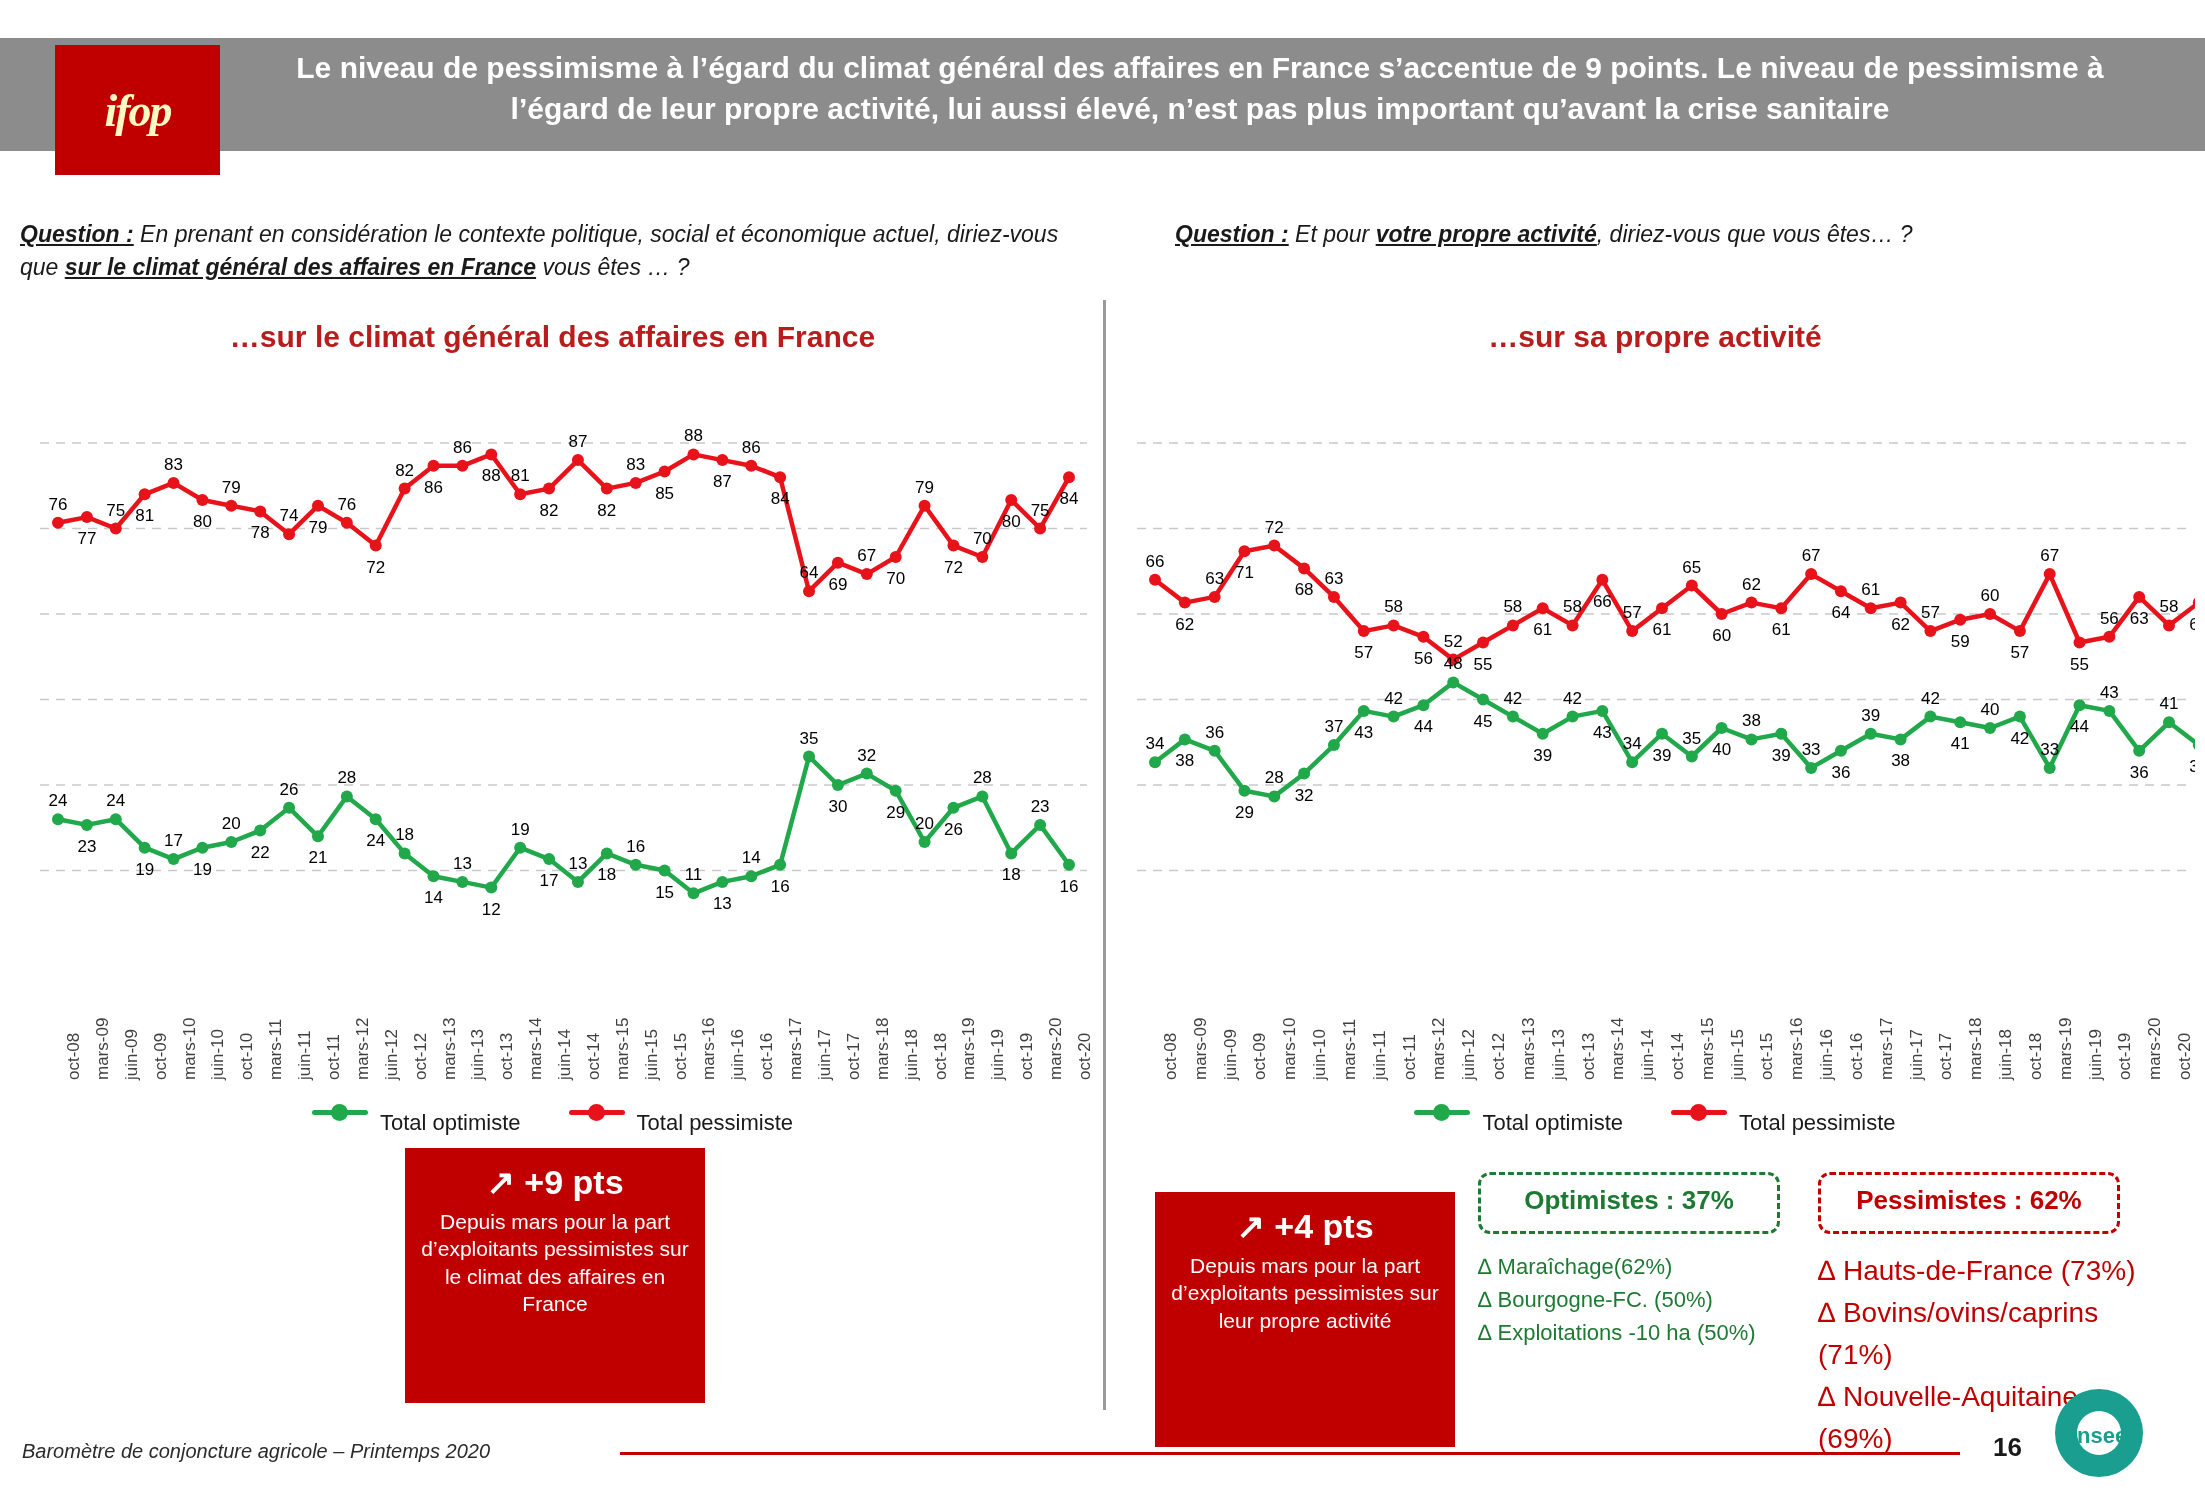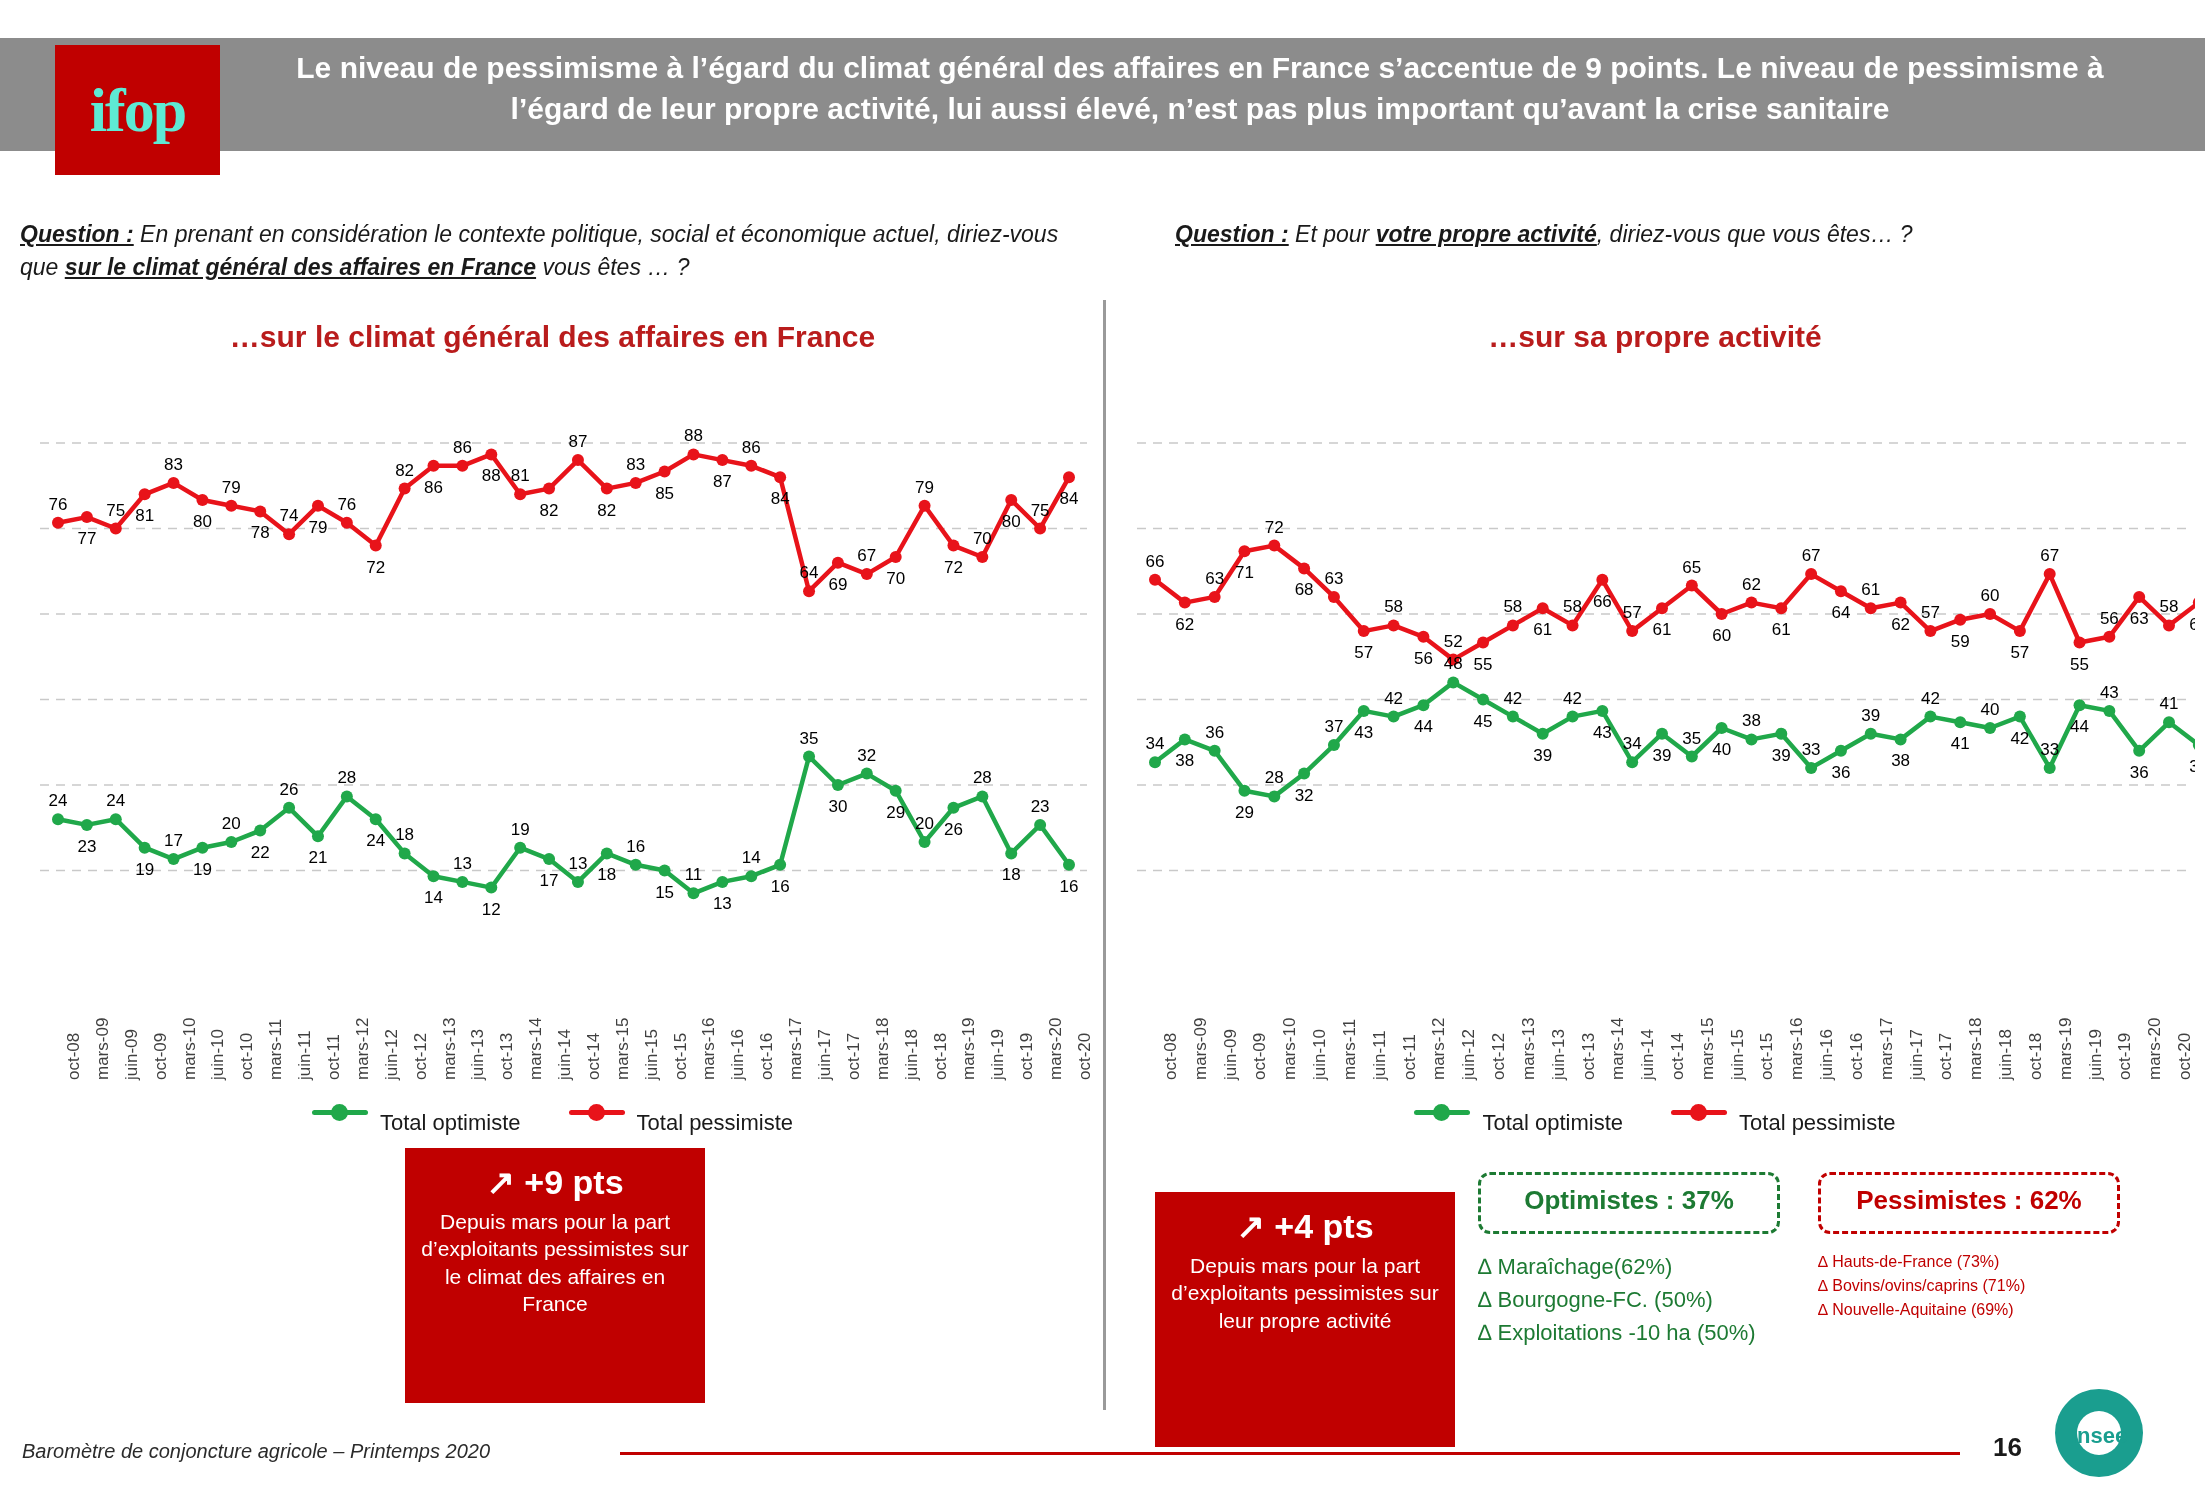--- a/index.html
+++ b/index.html
@@ -15,22 +15,22 @@
     position:absolute;left:0;top:38px;width:2205px;height:113px;
     background:#8c8c8c;
   }
   .logo{
     position:absolute;left:55px;top:45px;width:165px;height:130px;
     background:#c00000;
     display:flex;align-items:center;justify-content:center;
     z-index:5;
   }
   .logo-text{
-    color:#5eead4;font-family:"Liberation Serif",serif;
-    font-size:62px;font-weight:bold;letter-spacing:-2px;
+    color:#fef9c3;font-family:"Liberation Serif",serif;
+    font-style:italic;font-size:46px;font-weight:bold;letter-spacing:-2px;
   }
   .header-title{
     position:absolute;left:250px;top:48px;width:1900px;
     color:#ffffff;font-size:30px;font-weight:bold;line-height:1.35;
     text-align:center;
   }
   
   .question{
     position:absolute;font-size:23px;font-style:italic;color:#1a1a1a;line-height:1.45;
   }
@@ -79,21 +79,21 @@
   .callout-right{left:1155px;top:1192px;width:300px;height:255px;}
   
   .detailbox{
     position:absolute;border:3px dashed;border-radius:12px;padding:10px 16px;
     box-sizing:border-box;
   }
   .detail-title{font-size:26px;font-weight:bold;text-align:center;}
   .dbox-opt{left:1478px;top:1172px;width:302px;height:62px;border-color:#1d7a33;color:#1d7a33;}
   .dbox-pes{left:1818px;top:1172px;width:302px;height:62px;border-color:#c00000;color:#c00000;}
   .dlist-opt{position:absolute;left:1478px;top:1250px;width:320px;font-size:22px;color:#1d7a33;line-height:1.5;}
-  .dlist-pes{position:absolute;left:1818px;top:1250px;width:330px;font-size:16px;color:#c00000;line-height:1.5;}
+  .dlist-pes{position:absolute;left:1818px;top:1250px;width:330px;font-size:28px;color:#c00000;line-height:1.5;}
   
   .footer-text{
     position:absolute;left:22px;top:1440px;font-size:20px;font-style:italic;color:#2b2b2b;
   }
   .footer-rule{
     position:absolute;left:620px;top:1452px;width:1340px;height:3px;background:#c00000;
   }
   .page-num{position:absolute;left:1993px;top:1432px;font-size:26px;color:#1a1a1a;font-weight:bold;}
   .insee{
     position:absolute;left:2045px;top:1385px;width:108px;height:100px;

